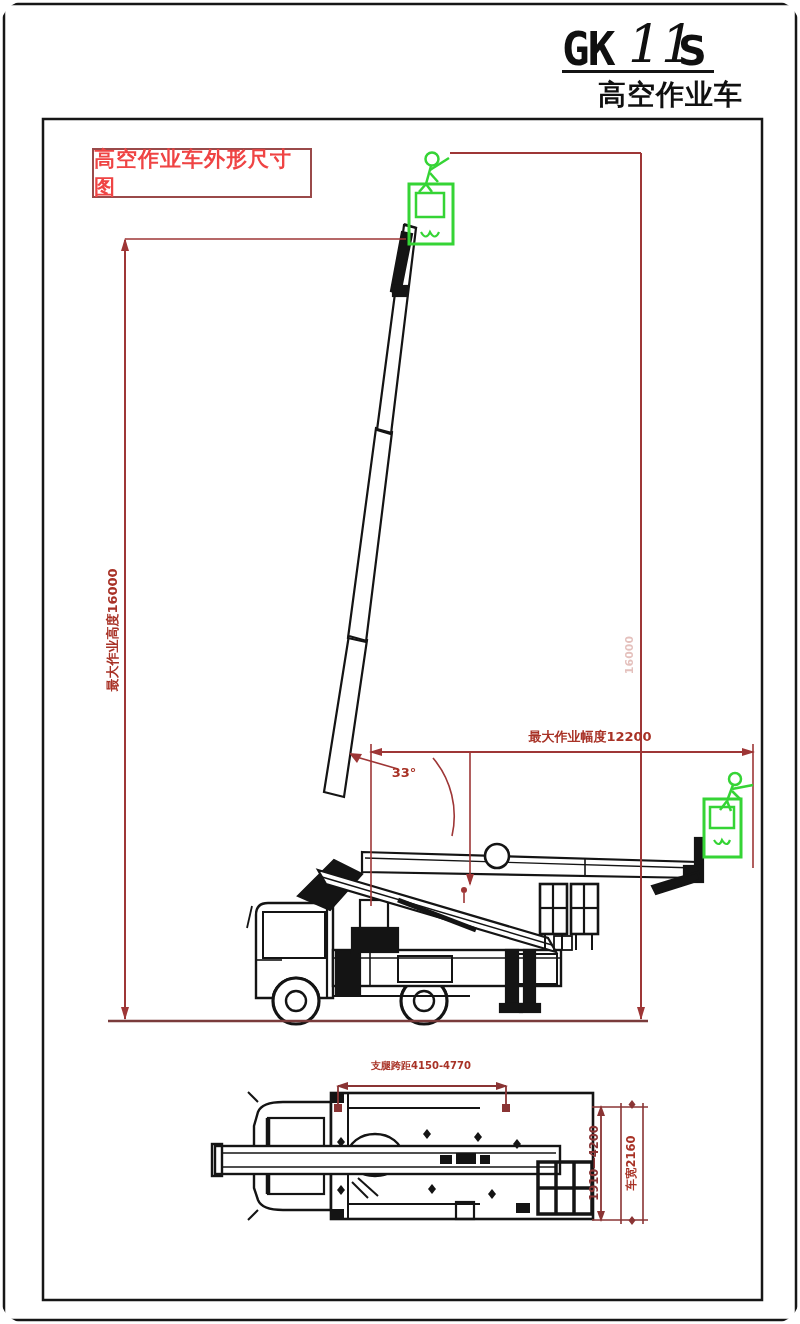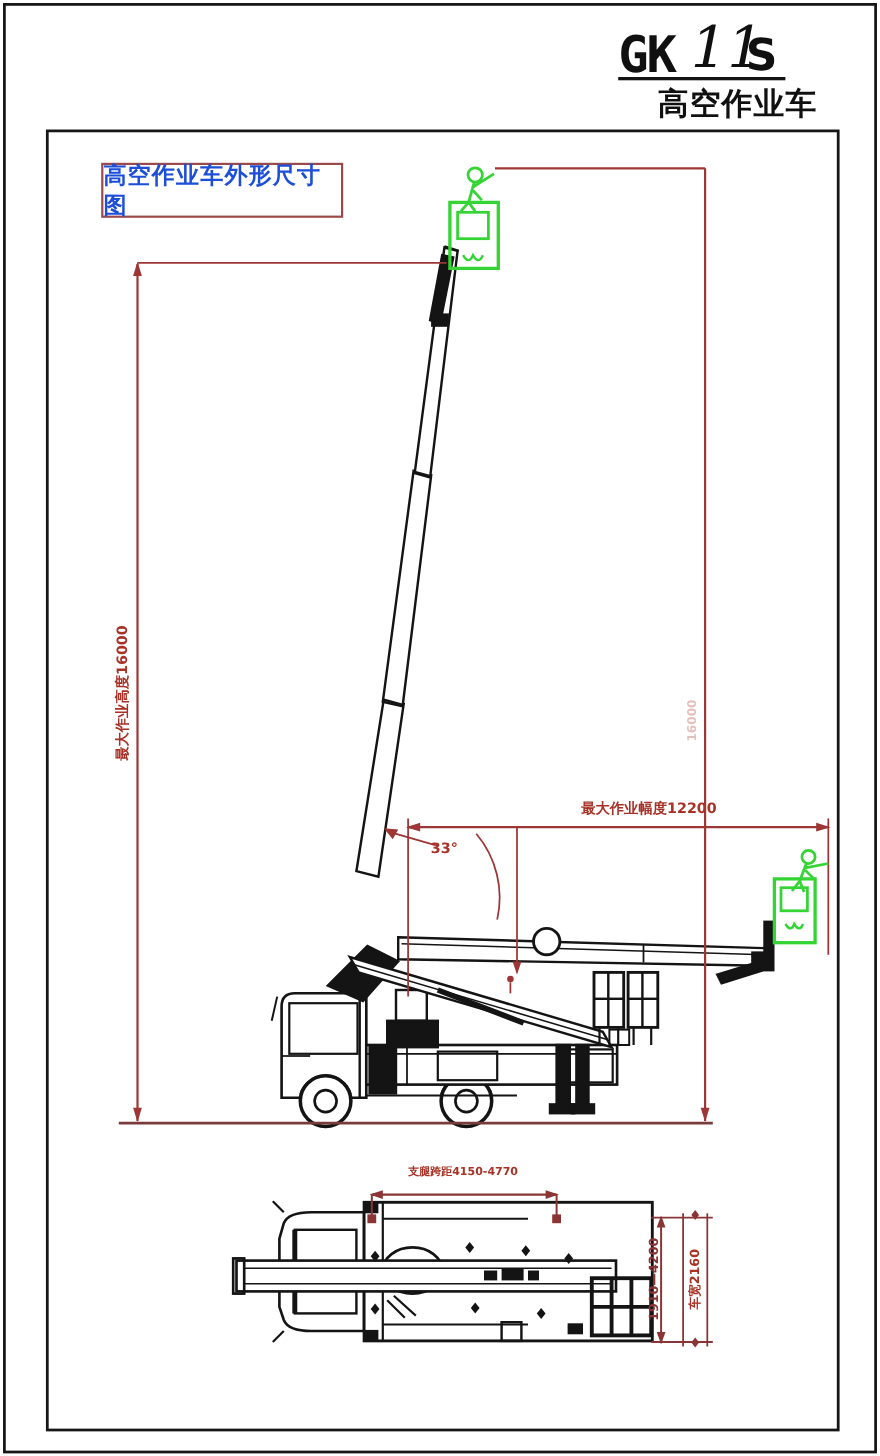--- a/index.html
+++ b/index.html
@@ -1,34 +1,34 @@
 <!DOCTYPE html>
 <html><head>
 <meta charset="utf-8">
 <style>
   html,body{margin:0;padding:0;background:#fff;}
   #stage{position:relative;width:800px;height:1324px;background:#ffffff;overflow:hidden;
-         font-family:"DejaVu Sans","Liberation Sans",sans-serif;}
+         font-family:"DejaVu Sans","Liberation Sans",sans-serif;border-radius:28px;}
   #artwork{position:absolute;left:0;top:0;width:800px;height:1324px;}
   .lbl{position:absolute;white-space:nowrap;transform:translate(-50%,-50%);line-height:1;}
   .lbl.v{transform:translate(-50%,-50%) rotate(-90deg);}
   .dim-red{color:#a83226;font-weight:bold;}
   .dim-dark{color:#8a3434;font-weight:bold;}
   .faint{opacity:0.30;}
   
   .logo-part{position:absolute;color:#101010;}
   #logo-gk{left:562px;top:22px;font-size:46px;font-weight:800;letter-spacing:-2px;font-family:"DejaVu Sans Mono","Liberation Mono",monospace;}
   #logo-16{left:628px;top:14px;font-size:52px;font-style:italic;font-family:"DejaVu Serif","Liberation Serif",serif;}
   #logo-s{left:678px;top:28px;font-size:40px;font-weight:800;}
   #logo-underline{position:absolute;left:562px;top:70px;width:152px;height:3px;background:#141414;}
   #logo-sub{left:598px;top:76px;font-size:28px;font-weight:800;letter-spacing:1px;}
   
   #title-box{position:absolute;left:92px;top:148px;width:216px;height:46px;border:2.5px solid #9a4a4a;
              display:flex;align-items:center;justify-content:center;}
-  #title-box span{font-size:21px;font-weight:bold;color:#1d4ed8;letter-spacing:1px;}
+  #title-box span{font-size:21px;font-weight:bold;color:#ef4444;letter-spacing:1px;}
 </style>
 </head>
 <body>
 
 <div id="stage">
 
   <svg id="artwork" viewBox="0 0 800 1324">
 
     <g>
       <rect x="4" y="4" width="792" height="1316" fill="none" stroke="#161616" stroke-width="2.5"></rect>

